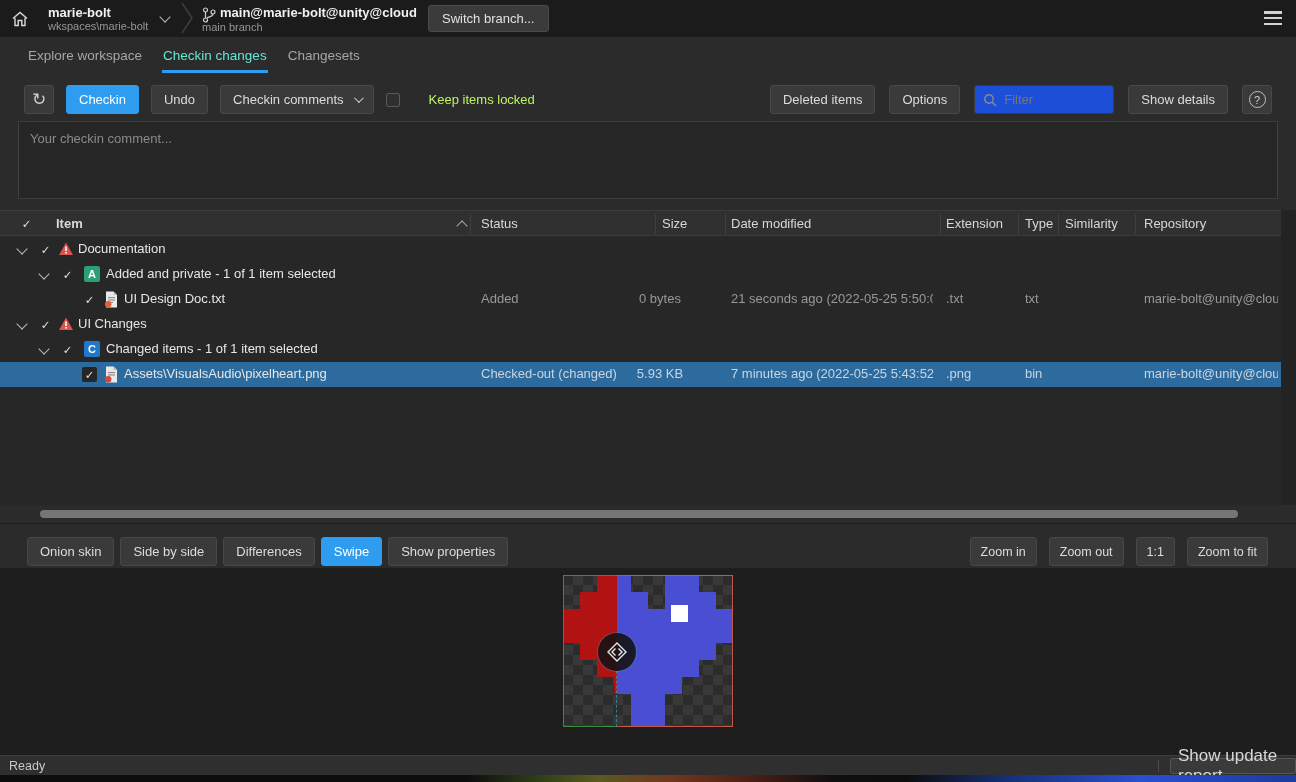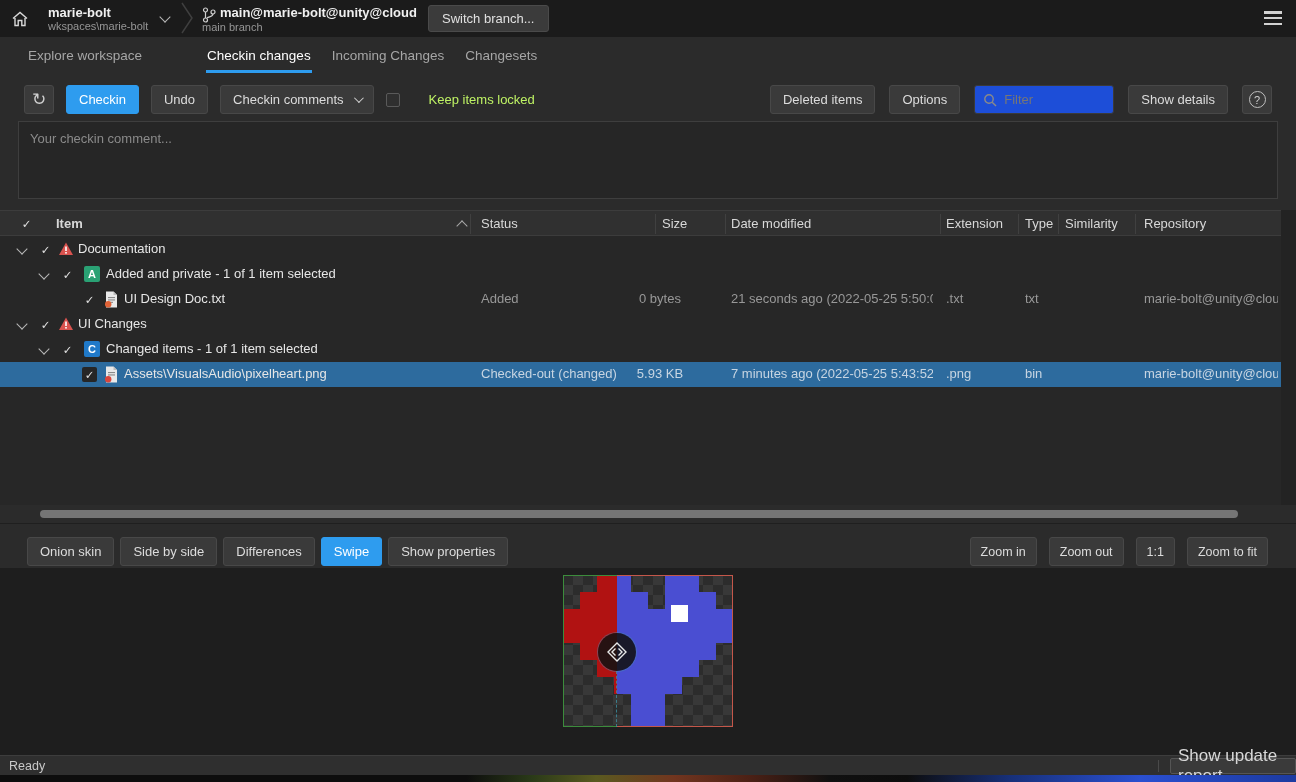--- a/index.html
+++ b/index.html
@@ -19,21 +19,21 @@
   .br-sep { position:absolute; left:180px; top:1px; }
   .branch-icon { position:absolute; left:202px; top:7px; }
   .branch-name { position:absolute; left:220px; top:5px; font-size:13px; font-weight:bold; color:#f0f0f0; }
   .branch-sub { position:absolute; left:202px; top:21px; font-size:11px; color:#969696; }
   .switch-btn { position:absolute; left:428px; top:5px; height:27px; padding:0 13px; background:#3b3b3b; border:1px solid #4a4a4a; border-radius:3px; color:#e0e0e0; font-size:13px; display:flex; align-items:center; }
   .hamburger { position:absolute; right:14px; top:11px; width:18px; height:14px; display:flex; flex-direction:column; justify-content:space-between; }
   .hamburger i { display:block; height:2.5px; background:#d2d2d2; }
   
   .tabbar { position:absolute; left:0; top:37px; width:1296px; height:36px; display:flex; align-items:stretch; padding-left:27px; gap:19px; }
   .tab { position:relative; display:flex; align-items:center; font-size:13.5px; color:#a6a6a6; padding:0 1px; }
-  .tab.active { color:#ffffff;margin-left:44px; }
+  .tab.active { color:#5eead4; }
   .tab.active::after { content:""; position:absolute; left:0; right:0; bottom:0; height:3px; background:#2e9cef; }
   
   .toolbar { position:absolute; left:0; top:73px; width:1296px; height:48px; }
   .btn { height:29px; padding:0 12px; background:#3a3a3a; border:1px solid #484848; border-radius:3px; color:#dcdcdc; font-size:13px; display:inline-flex; align-items:center; justify-content:center; white-space:nowrap; }
   .btn.primary { background:#2e9cef; border-color:#2e9cef; color:#fff; }
   .tb-left { position:absolute; left:24px; top:12px; display:flex; gap:12px; align-items:center; }
   .tb-right { position:absolute; right:24px; top:12px; display:flex; gap:14px; align-items:center; }
   .icon-btn { width:30px; padding:0; }
   .refresh-glyph { font-size:17px; color:#cfcfcf; line-height:1; }
   .drop-chev { margin-left:10px; width:7px; height:7px; border-color:#cfcfcf; transform:rotate(45deg) translateY(-2px); }
@@ -129,21 +129,20 @@
   <div class="hamburger">
     <i></i>
       <i></i>
       <i></i>
   </div>
 </div>
 
 <div class="tabbar">
   <div class="tab">Explore workspace</div>
   <div class="tab active">Checkin changes</div>
-  <div class="tab">Incoming Changes</div>
   <div class="tab">Changesets</div>
 </div>
 
 <div class="toolbar">
   <div class="tb-left">
     <div class="btn icon-btn">
       <span class="refresh-glyph">↻</span>
     </div>
     <div class="btn primary">Checkin</div>
     <div class="btn">Undo</div>

